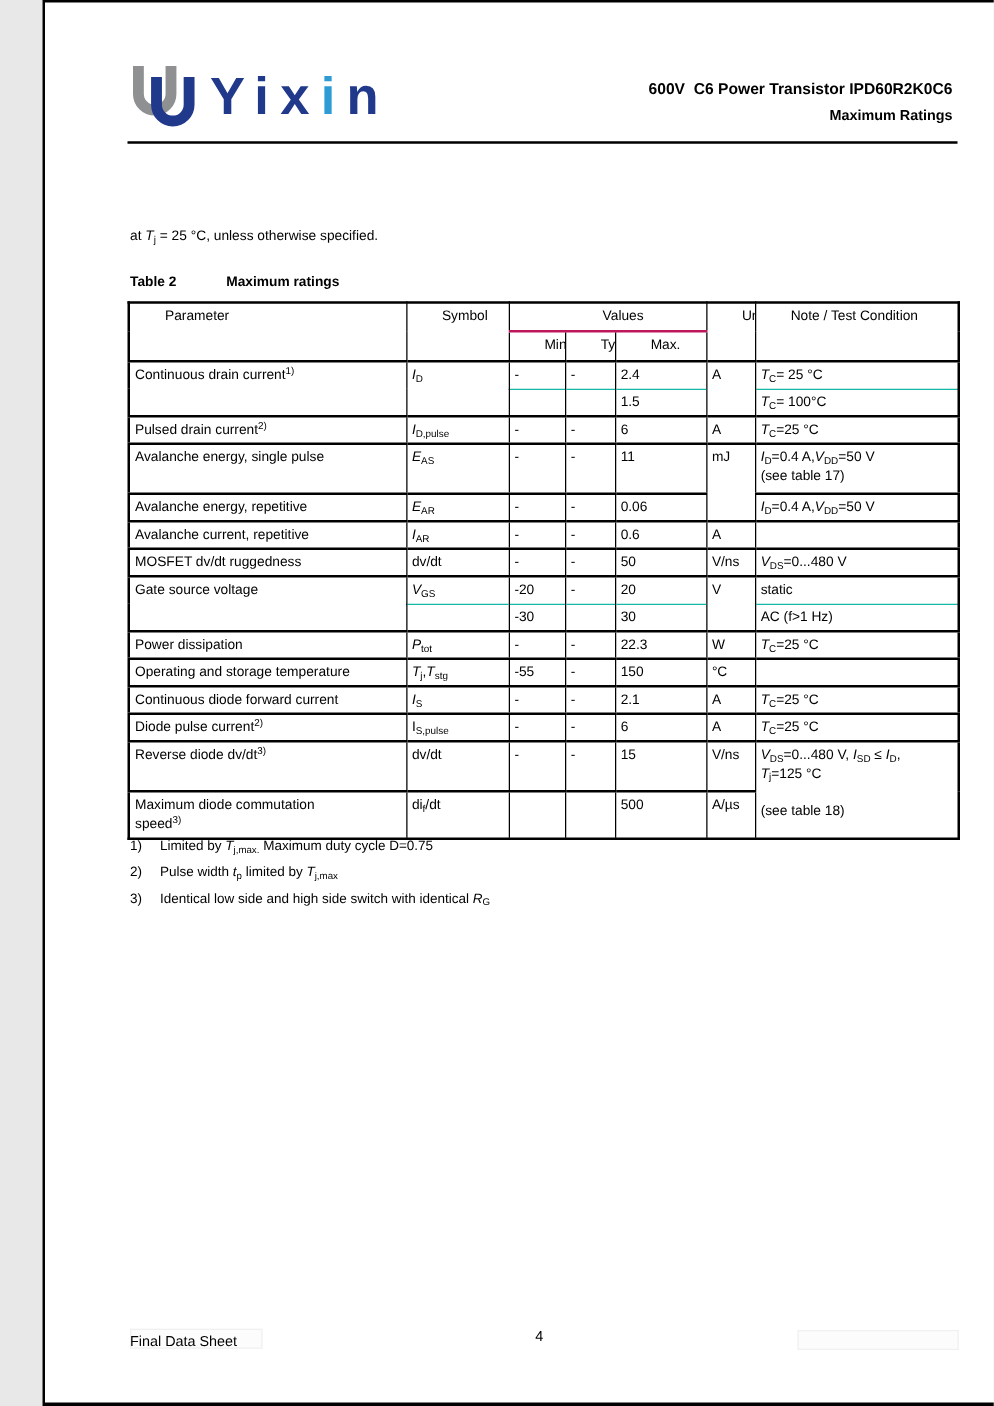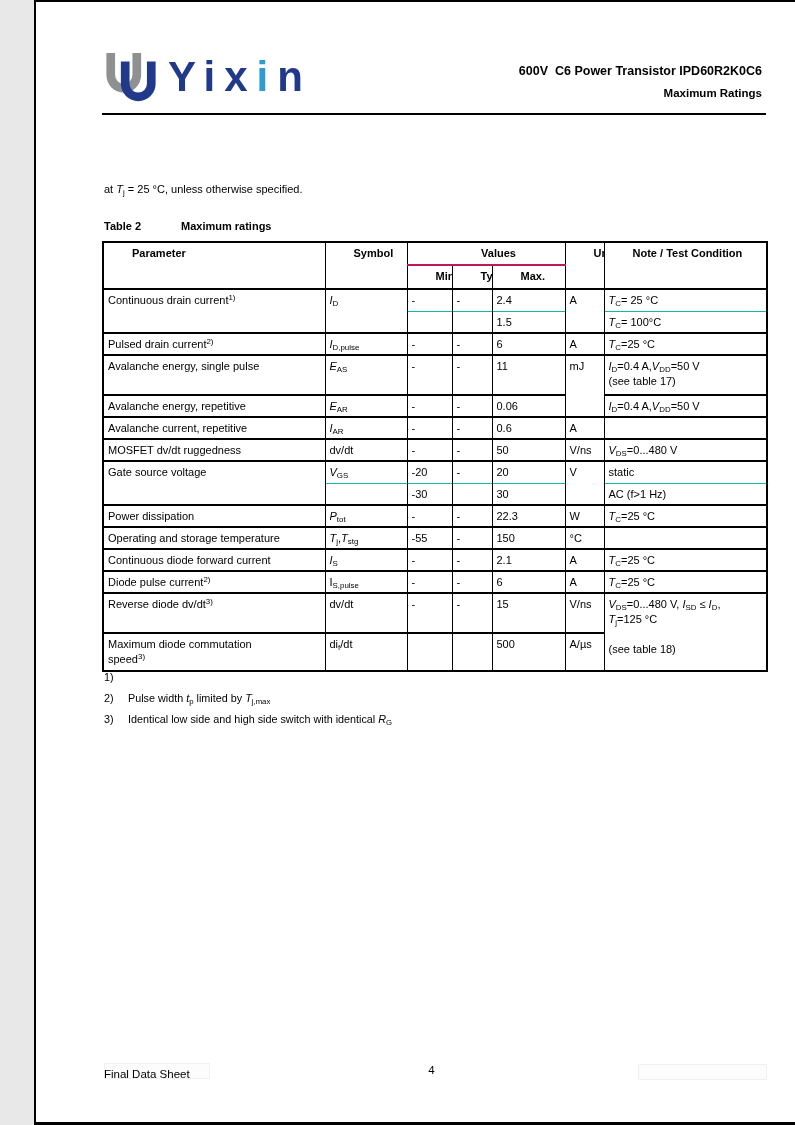--- a/index.html
+++ b/index.html
@@ -32,21 +32,21 @@
     border-collapse:collapse; table-layout:fixed;
     border:2px solid #000;
     font-size:11px;
   }
   .ratings th, .ratings td {
     border-left:1px solid #000; border-right:1px solid #000;
     vertical-align:top; text-align:left;
     padding:3px 3px 1px 4px; line-height:15px;
     overflow:hidden;
   }
-  .ratings th { font-weight:bold;padding-left:28px; }
+  .ratings th { font-weight:normal;padding-left:28px; }
   .ratings th.values { text-align:center; border-bottom:2px solid #be185d; }
   .ratings tr.g > td { border-top:2px solid #000; }
   .ratings tr.s > td { border-top:1px solid #14b8a6; }
   .ratings tr.hr1 { height:23px; }
   .ratings tr.hr2 { height:24px; }
   .ratings tr { height:22px; }
   .ratings tr.h40 { height:40px; }
   .ratings tr.h38 { height:38px; }
   col.c-param { width:222px; } col.c-sym { width:82px; }
   col.c-min { width:45px; }   col.c-typ { width:40px; }
@@ -251,20 +251,21 @@
       <td></td>
       <td>500</td>
       <td>A/µs</td>
     </tr>
   </tbody>
     </table>
 
   <div class="footnotes">
     <div class="footnote">
       <span class="mark">1)</span>
+      <span>Limited by <i>T</i><sub>j,max.</sub> Maximum duty cycle D=0.75</span>
     </div>
     <div class="footnote">
       <span class="mark">2)</span>
       <span>Pulse width <i>t</i><sub>p</sub> limited by <i>T</i><sub>j,max</sub></span>
     </div>
     <div class="footnote">
       <span class="mark">3)</span>
       <span>Identical low side and high side switch with identical <i>R</i><sub>G</sub></span>
     </div>
   </div>

